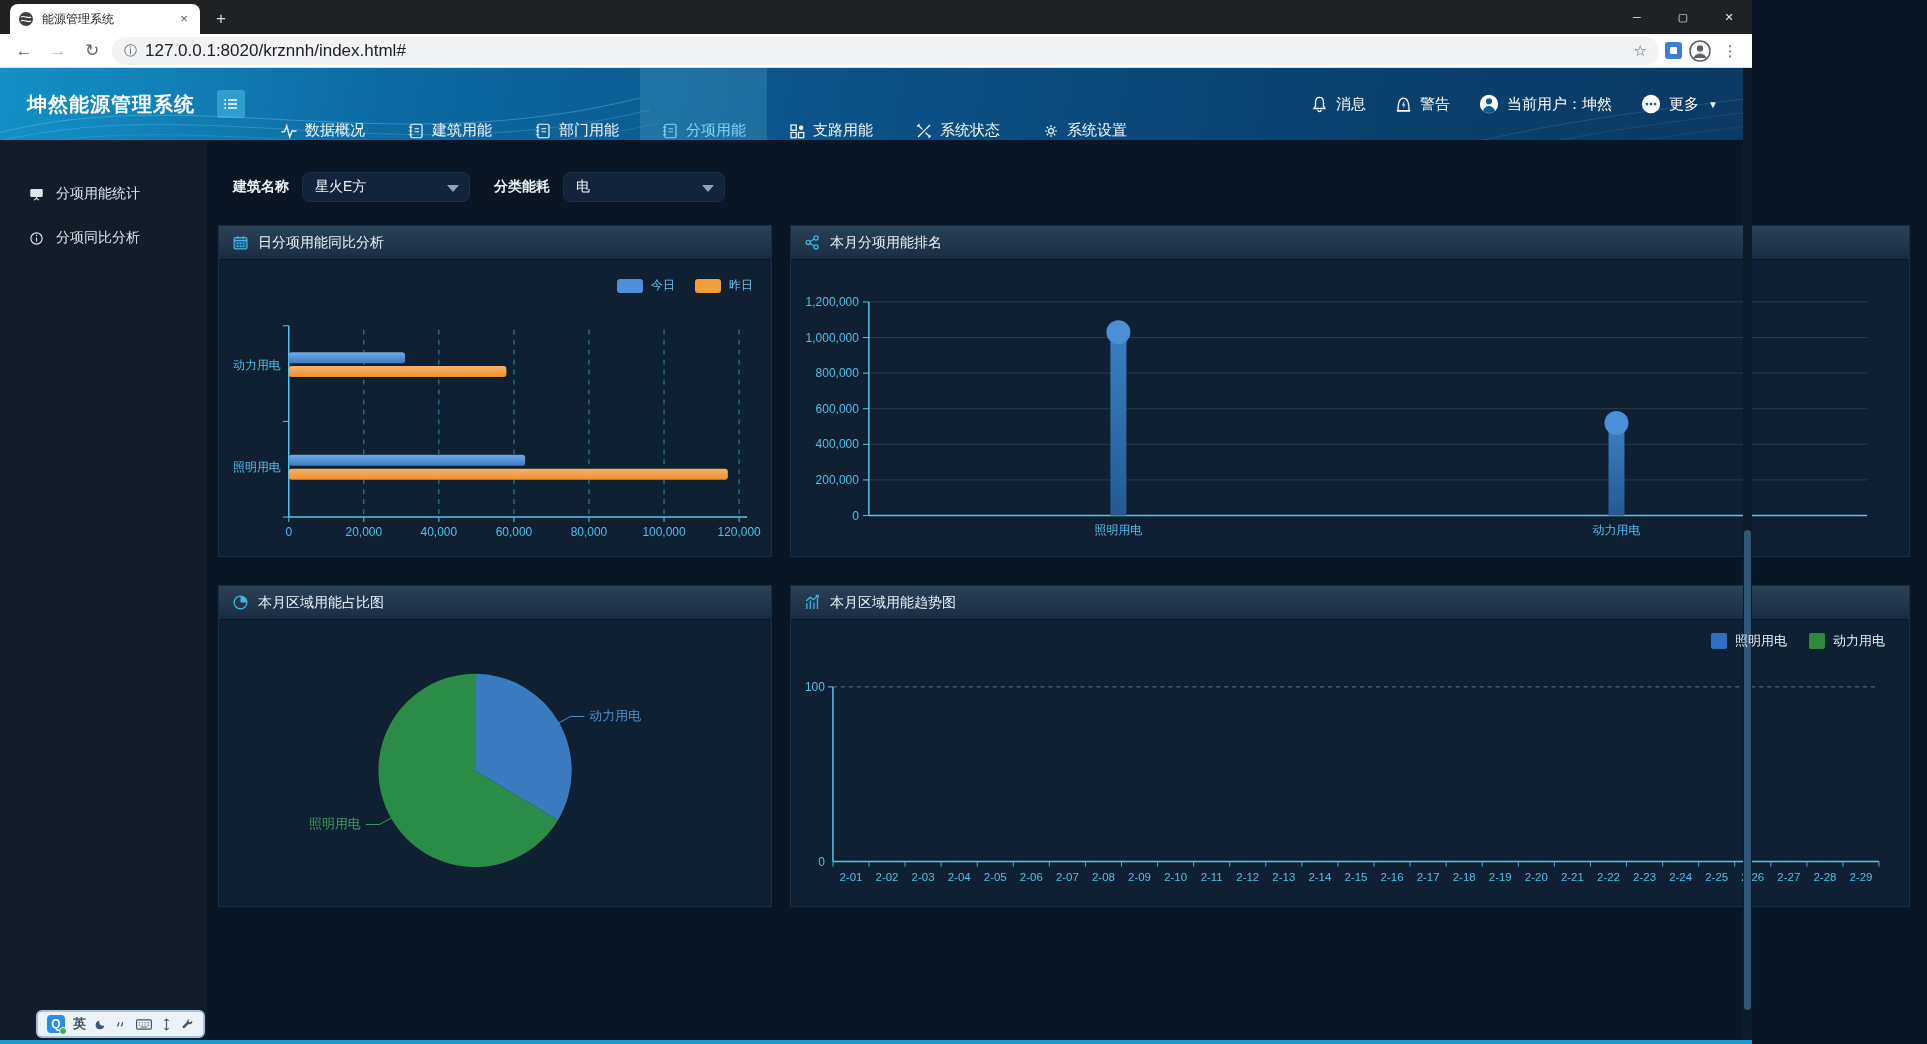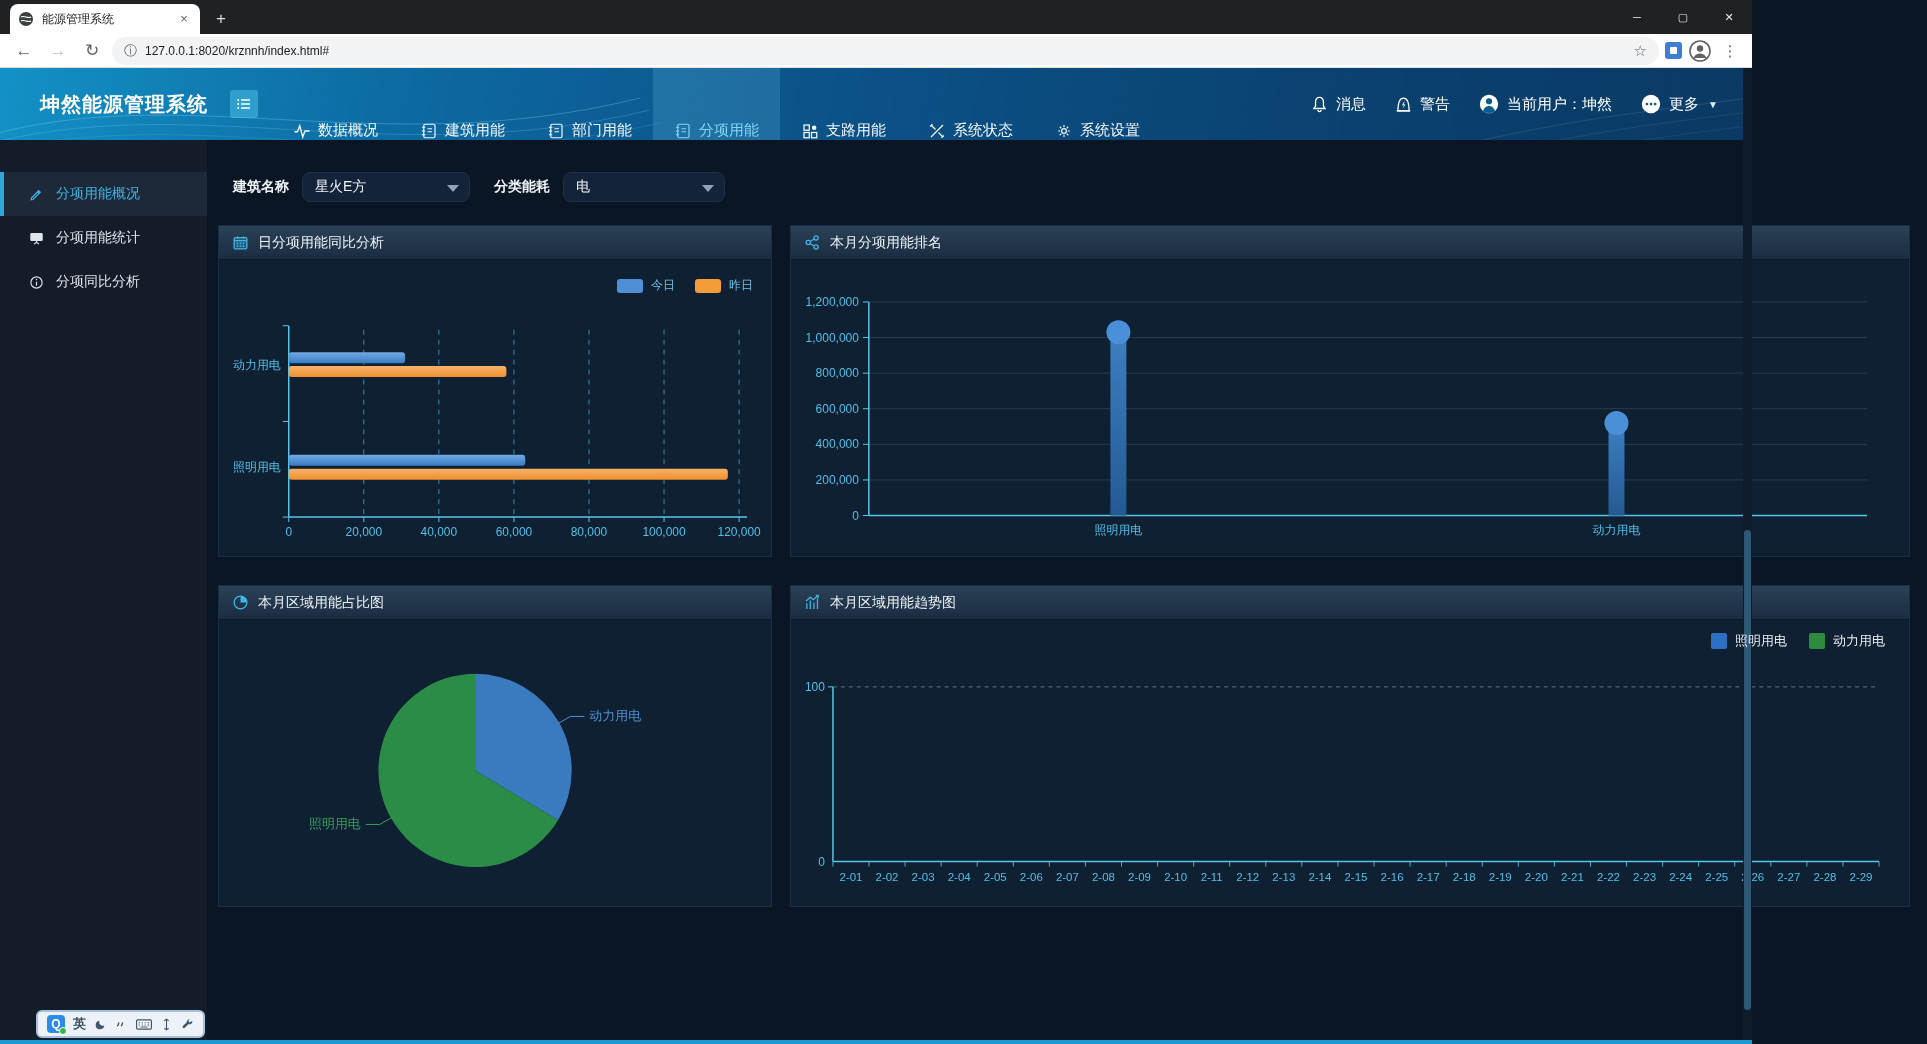--- a/index.html
+++ b/index.html
@@ -14,33 +14,33 @@
   .tab-title { font-size:12px; color:#202124; flex:1; white-space:nowrap; overflow:hidden; }
   .tab-close { color:#5f6368; font-size:13px; width:16px; height:16px; line-height:16px; text-align:center; border-radius:50%; }
   .newtab { width:26px; height:26px; margin:0 0 2px 8px; color:#dadce0; font-size:17px; line-height:26px; text-align:center; border-radius:50%; }
   .wincontrols { margin-left:auto; display:flex; height:100%; }
   .wincontrols span { width:46px; height:100%; color:#e8eaed; font-size:11px; display:flex; align-items:center; justify-content:center; }
   .addressbar { position:absolute; left:0; top:34px; width:100%; height:34px; background:#ffffff; display:flex; align-items:center; padding:0 10px; gap:6px; border-bottom:1px solid #dadce0; }
   .nav-ico { width:28px; height:28px; display:flex; align-items:center; justify-content:center; font-size:17px; color:#5f6368; border-radius:50%; }
   .nav-ico.disabled { color:#bdc1c6; }
   .urlpill { flex:1; height:28px; background:#f1f3f4; border-radius:14px; display:flex; align-items:center; padding:0 12px; gap:8px; }
   .urlpill .info { font-size:13px; color:#5f6368; }
-  .urltext { flex:1; font-size:12px; color:#202124; }
+  .urltext { flex:1; font-size:17px; color:#202124; }
   .star { font-size:15px; color:#5f6368; }
   .extbadge { width:17px; height:17px; border-radius:3px; background:#3d7fd6; position:relative; }
   .extbadge::after { content:""; position:absolute; left:5px; top:5px; width:7px; height:7px; background:#fff; border-radius:1px; }
   .avatar-ic { width:24px; height:24px; }
   .kebab { font-size:15px; color:#5f6368; width:24px; text-align:center; }
 
   
   .navbar { position:absolute; left:0; top:68px; width:100%; height:72px;
     background:linear-gradient(100deg,#1391c6 0%,#0d6ba3 22%,#0b5288 48%,#0a4271 75%,#0a3a64 100%);
     display:flex; align-items:stretch; overflow:hidden; }
   .waves { position:absolute; inset:0; pointer-events:none; }
-  .app-title { align-self:center; margin-left:40px; font-size:20px; font-weight:bold; color:#ffffff; letter-spacing:1px; white-space:nowrap; }
+  .app-title { align-self:center; margin-left:27px; font-size:20px; font-weight:bold; color:#ffffff; letter-spacing:1px; white-space:nowrap; }
   .hamburger { align-self:center; margin-left:22px; width:28px; height:28px; background:#2f9fce; border-radius:3px; display:flex; align-items:center; justify-content:center; }
   .nav-items { display:flex; margin-left:14px; }
   .nav-item { position:relative; display:flex; align-items:flex-end; gap:7px; padding:0 21px; color:#f2f6fa; font-size:15px; cursor:pointer; }
   .nav-item.active { background:rgba(110,195,232,0.22); color:#7fd8f4; }
   .nav-item.active .lbl { border-bottom:2px solid #8fdcf2; padding-bottom:5px; margin-bottom:-7px; }
   .nav-right { margin-left:auto; display:flex; align-items:center; gap:28px; padding-right:34px; color:#ffffff; font-size:15px; }
   .nav-right .ritem { display:flex; align-items:center; gap:7px; white-space:nowrap; }
   .caret-down { font-size:10px; color:#d6ecf7; margin-left:2px; }
 
   
@@ -228,27 +228,20 @@
             <circle cx="12" cy="12" r="1.5" fill="#0b5c8e"></circle>
             <circle cx="16.5" cy="12" r="1.5" fill="#0b5c8e"></circle>
           </svg>
         <span>更多</span>
         <span class="caret-down">▼</span>
       </div>
     </div>
   </div>
 
   <div class="sidebar">
-    <div class="side-item active">
-      <svg width="15" height="15" viewBox="0 0 24 24" fill="none" stroke="currentColor" stroke-width="2">
-          <path d="M4 17.5 L15.5 6 L18 8.5 L6.5 20 L3.5 20.5 Z"></path>
-          <path d="M14 7.5 L16.5 10"></path>
-        </svg>
-      <span>分项用能概况</span>
-    </div>
     <div class="side-item">
       <svg width="15" height="15" viewBox="0 0 24 24" fill="none" stroke="currentColor" stroke-width="1.8">
           <rect x="3" y="4" width="18" height="11" rx="1" fill="currentColor"></rect>
           <path d="M12 15 V18 M8 21 L12 18 L16 21"></path>
         </svg>
       <span>分项用能统计</span>
     </div>
     <div class="side-item">
       <svg width="15" height="15" viewBox="0 0 24 24" fill="none" stroke="currentColor" stroke-width="1.8">
           <circle cx="12" cy="12" r="9"></circle>

